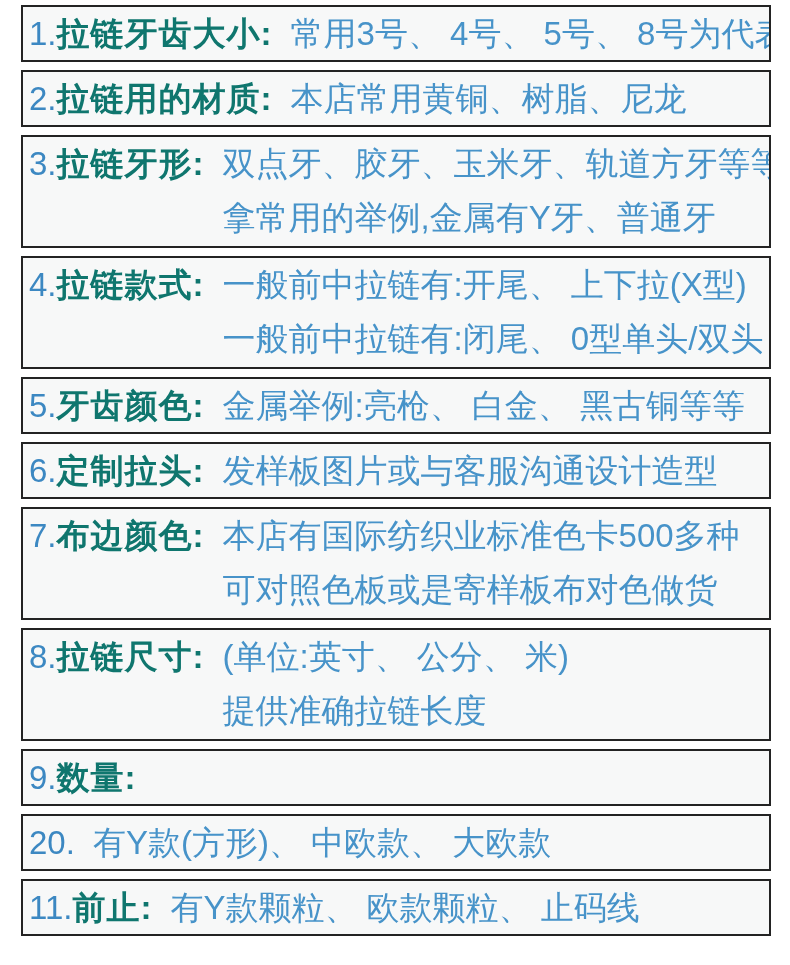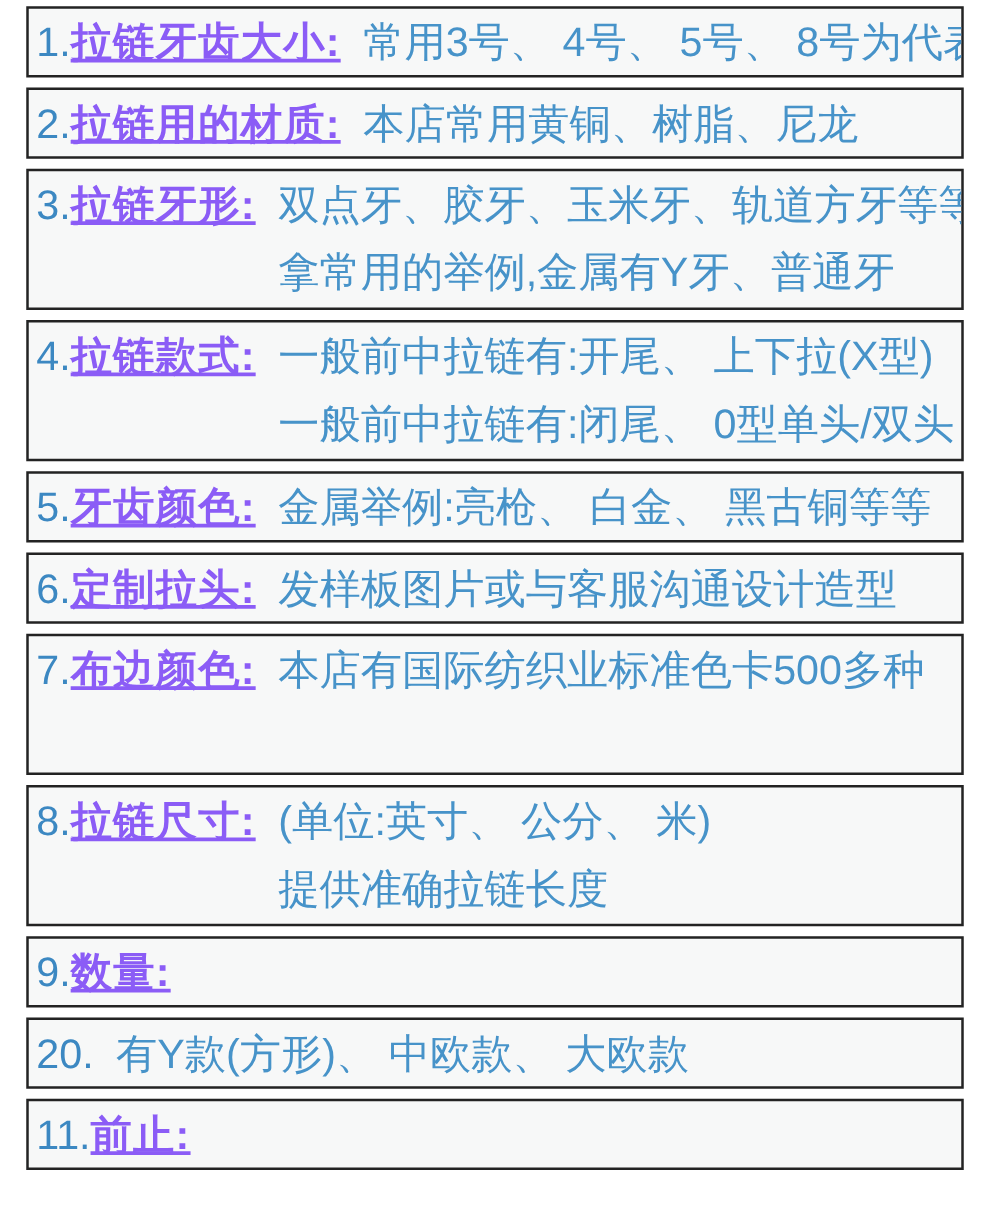--- a/index.html
+++ b/index.html
@@ -32,25 +32,24 @@
   .spec-row.h1 { height: 57px; }
   .spec-row.h2 { height: 113px; }
   .spec-row.h1 .num, .spec-row.h1 .label, .spec-row.h1 .content-line { line-height: 53px; }
   .spec-row.h2 .num, .spec-row.h2 .label, .spec-row.h2 .content-line { line-height: 54px; }
   .num {
     color: #3c88c2;
     font-weight: 400;
     white-space: nowrap;
   }
   .label {
-    color: #8b5cf6;
+    color: #0f766e;
     font-weight: 700;
     white-space: nowrap;
     letter-spacing: 1px;
-    text-decoration: underline;
   }
   .content {
     margin-left: 18px;
     color: #4793c9;
     font-weight: 400;
   }
   .content-line { white-space: nowrap; }
 </style>
 </head>
 <body>
@@ -105,20 +104,21 @@
     <div class="content">
       <div class="content-line">发样板图片或与客服沟通设计造型</div>
     </div>
   </div>
 
   <div class="spec-row h2">
     <span class="num">7.</span>
     <span class="label">布边颜色:</span>
     <div class="content">
       <div class="content-line">本店有国际纺织业标准色卡500多种</div>
+      <div class="content-line">可对照色板或是寄样板布对色做货</div>
     </div>
   </div>
 
   <div class="spec-row h2">
     <span class="num">8.</span>
     <span class="label">拉链尺寸:</span>
     <div class="content">
       <div class="content-line">(单位:英寸、 公分、 米)</div>
       <div class="content-line">提供准确拉链长度</div>
     </div>
@@ -132,15 +132,18 @@
   <div class="spec-row h1">
     <span class="num">20.</span>
     <div class="content">
       <div class="content-line">有Y款(方形)、 中欧款、 大欧款</div>
     </div>
   </div>
 
   <div class="spec-row h1">
     <span class="num">11.</span>
     <span class="label">前止:</span>
+    <div class="content">
+      <div class="content-line">有Y款颗粒、 欧款颗粒、 止码线</div>
+    </div>
   </div>
 
 </div>
 
 </body></html>

